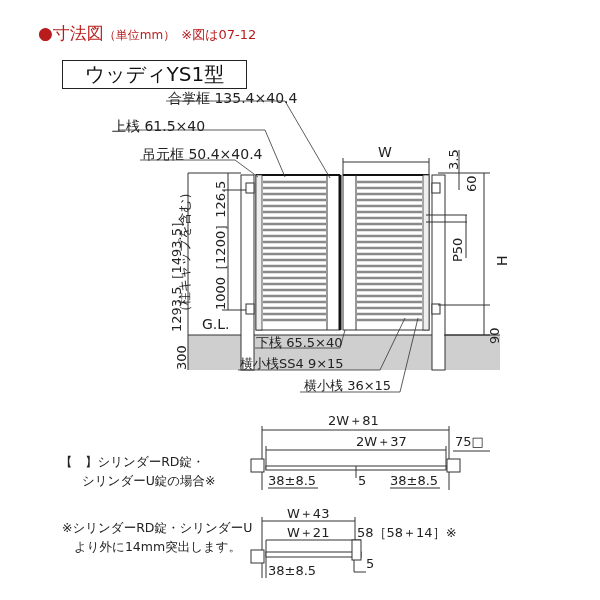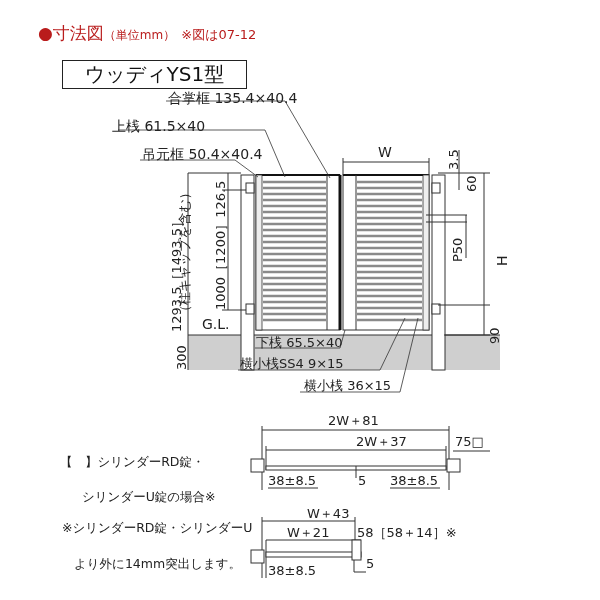--- a/index.html
+++ b/index.html
@@ -184,26 +184,26 @@
 <div class="abs lbl" style="left:202px;top:316px;">G.L.</div>
 <div class="abs small vert" style="left:174px;top:370px;">300</div>
 
 <div class="abs small" style="left:328px;top:412px;">2W＋81</div>
 <div class="abs small" style="left:328px;top:433px;margin-left:28px;">2W＋37</div>
 <div class="abs small" style="left:455px;top:434px;">75□</div>
 <div class="abs small" style="left:268px;top:473px;">38±8.5</div>
 <div class="abs small" style="left:358px;top:473px;">5</div>
 <div class="abs small" style="left:390px;top:473px;">38±8.5</div>
 
-<div class="abs small" style="left:287px;top:505px;margin-left:20px;">W＋43</div>
+<div class="abs small" style="left:287px;top:505px;">W＋43</div>
 <div class="abs small" style="left:287px;top:524px;">W＋21</div>
 <div class="abs small" style="left:357px;top:524px;">58［58＋14］※</div>
 <div class="abs small" style="left:268px;top:563px;">38±8.5</div>
 <div class="abs small" style="left:366px;top:556px;">5</div>
 
 <div class="abs note-block" style="left:60px;top:452px;">
   <div>【　】シリンダーRD錠・</div>
-  <div style="padding-left:22px;margin-top:16px;">シリンダーU錠の場合※</div>
+  <div style="padding-left:22px;">シリンダーU錠の場合※</div>
 </div>
 <div class="abs note-block" style="left:62px;top:518px;">
   <div>※シリンダーRD錠・シリンダーU</div>
-  <div style="padding-left:12px;margin-top:17px;">より外に14mm突出します。</div>
+  <div style="padding-left:12px;">より外に14mm突出します。</div>
 </div>
 
 </body></html>

